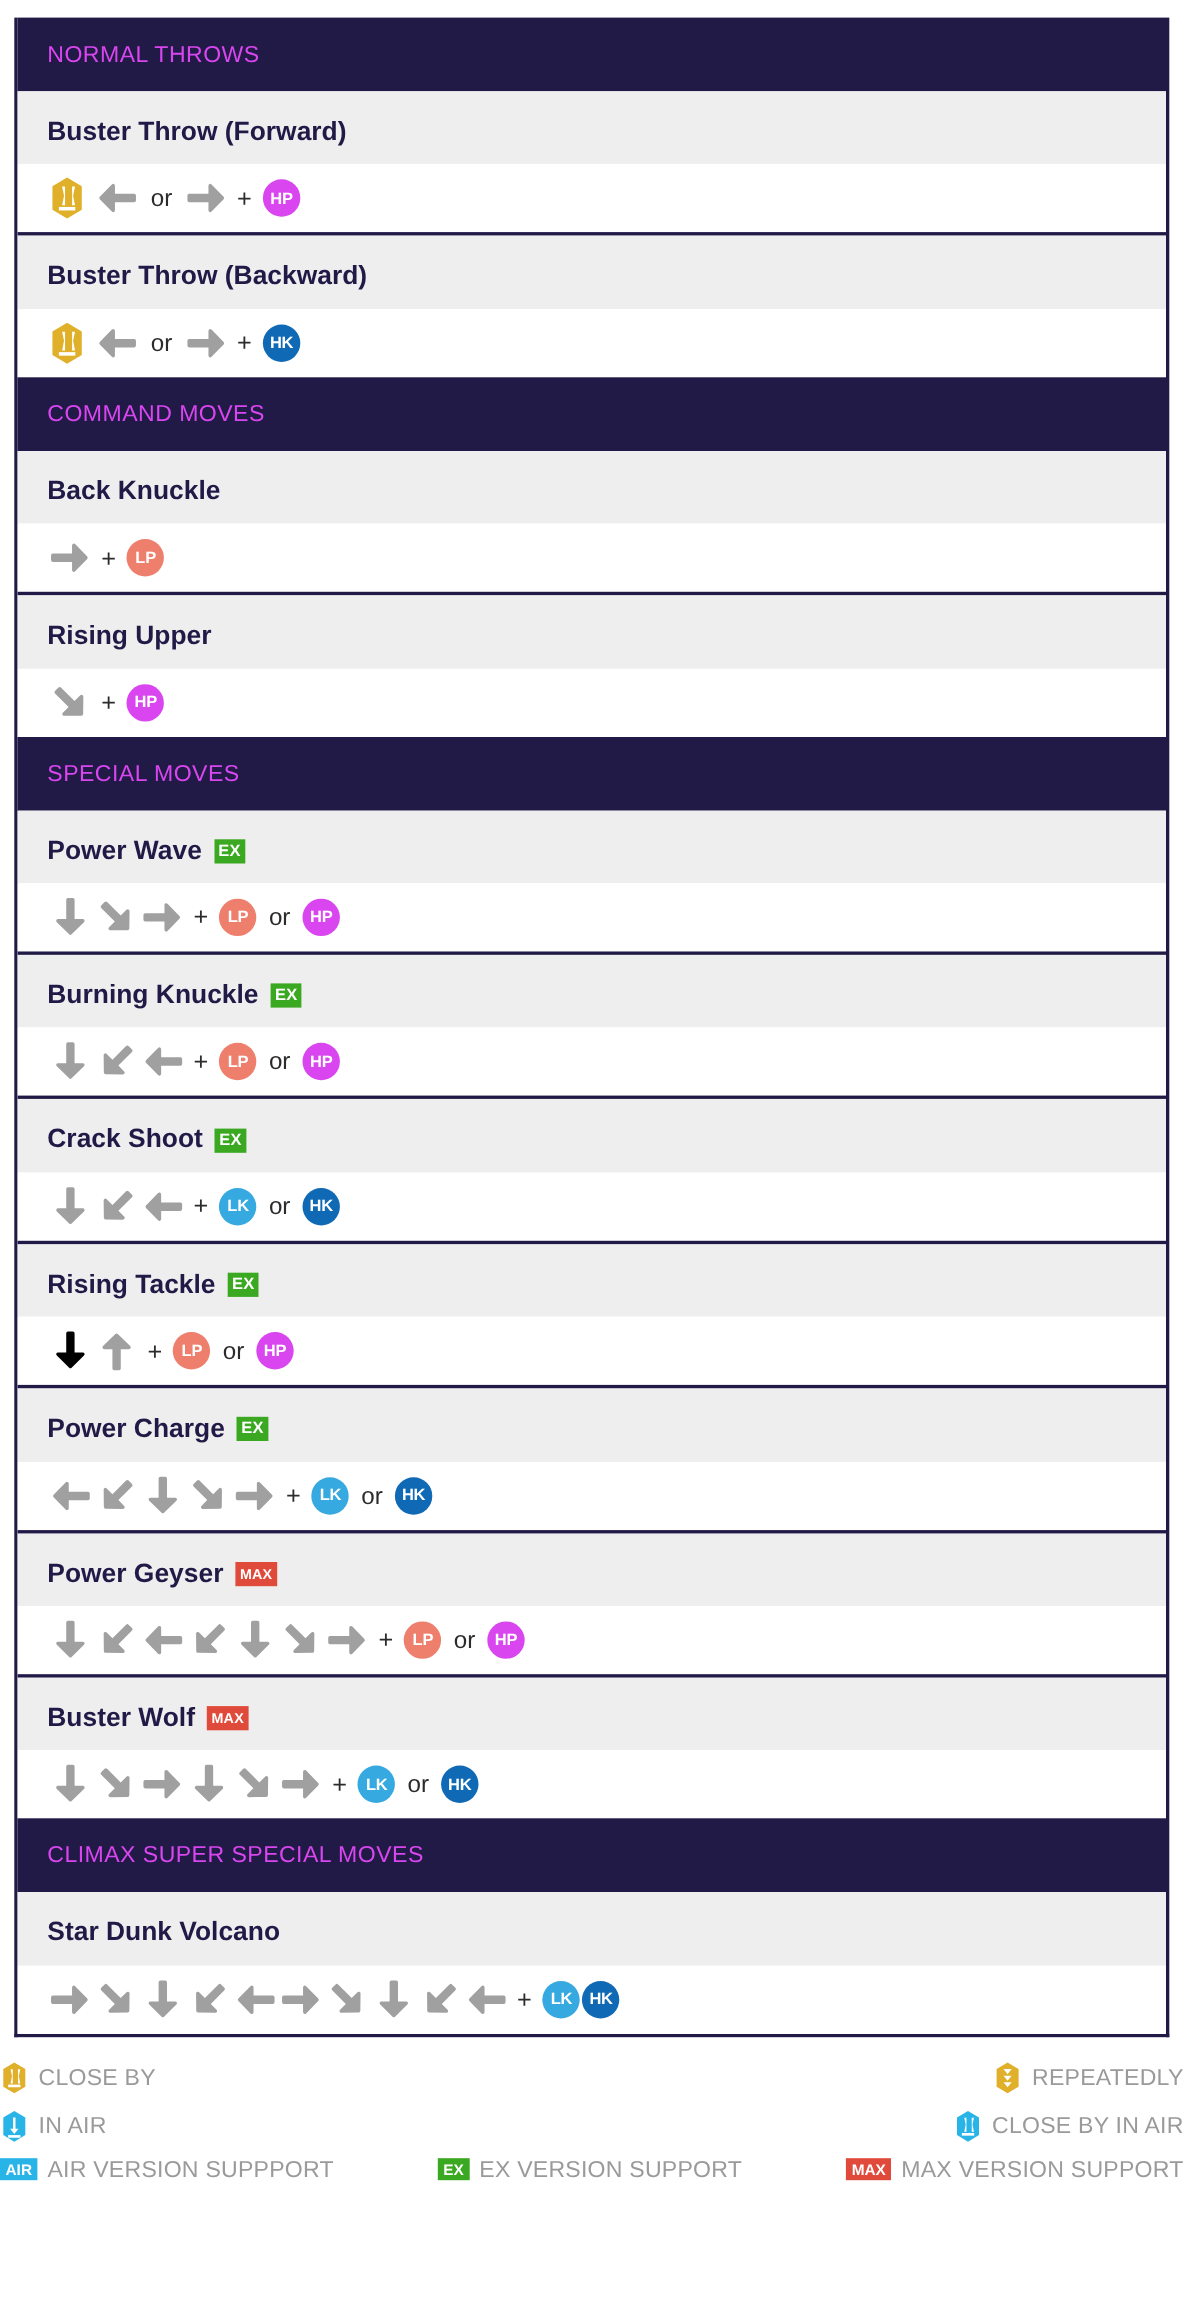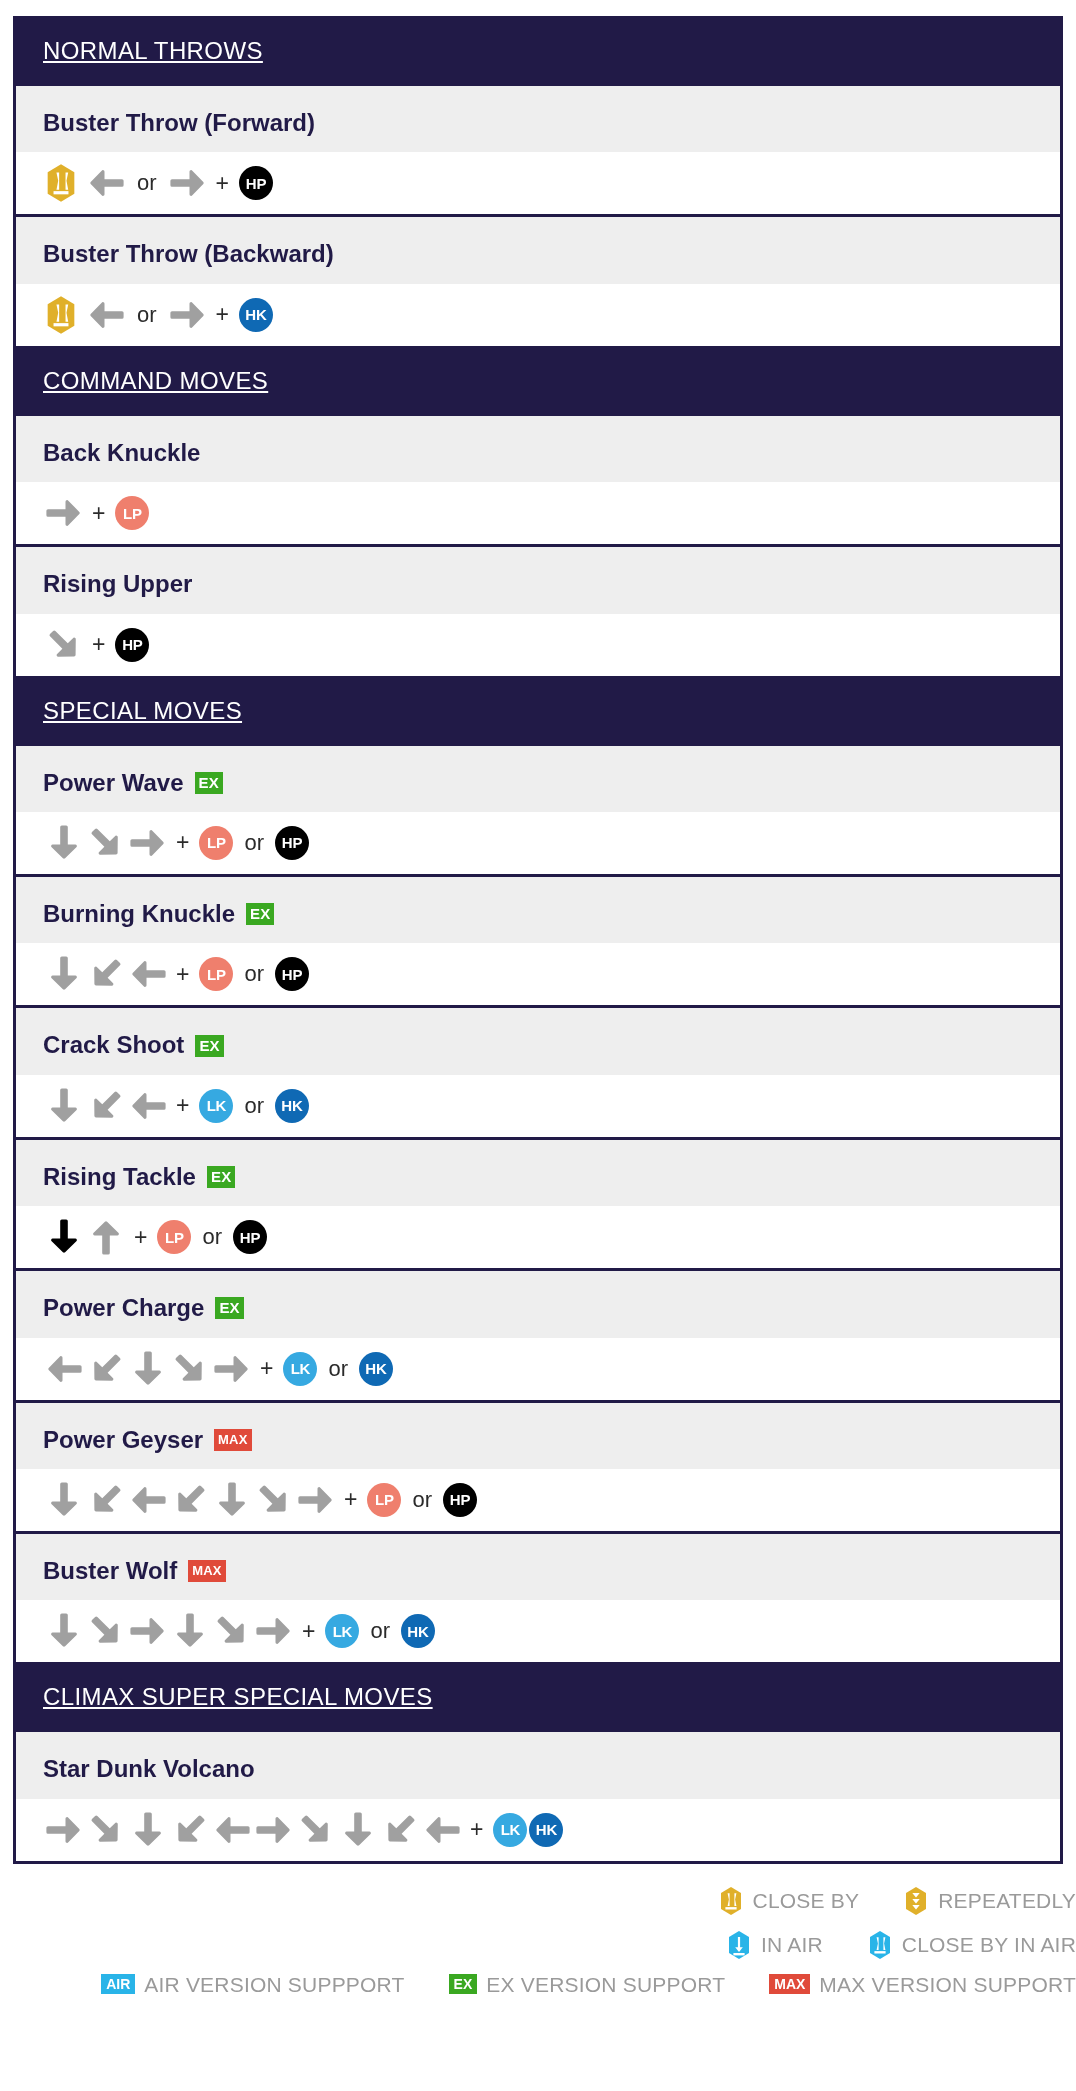--- a/index.html
+++ b/index.html
@@ -20,28 +20,27 @@
   
   .movelist{
     margin:16px 13px 0 13px;
     border:3px solid #211a47;
     border-top:none;
     box-sizing:border-box;
     background:#fff;
   }
   .section-header{
     background:#211a47;
-    color:#ffffff;
-    font-size:24px;
+    color:#d946ef;
+    font-size:21px;
     letter-spacing:.4px;
     font-weight:400;
     padding:23px 0 23px 27px;
     line-height:1;
     box-sizing:border-box;
-    text-decoration:underline;
   }
   .move-name{
     background:#eeeeee;
     color:#211a47;
     font-size:24px;
     font-weight:bold;
     padding:24px 0 16px 27px;
     line-height:1.1;
     display:flex;
     align-items:center;
@@ -110,38 +109,38 @@
     align-items:center;
     justify-content:center;
     color:#ffffff;
     font-size:15px;
     font-weight:bold;
     letter-spacing:-.2px;
     flex:none;
     margin:0 1px;
   }
   .btn.lp{background:#ef7f6d;}
-  .btn.hp{background:#000000;text-align:right;}
+  .btn.hp{background:#d946ef;text-align:right;}
   .btn.lk{background:#36a9e1;}
   .btn.hk{background:#0f69b4;}
   .hexicon{width:36px;height:40px;flex:none;margin-right:6px;}
   .hexicon svg{display:block;}
 
   
   .legend{
     margin:22px 0 0 0;
     padding:0 0 18px 0;
     text-align:center;
     color:#9a9a9a;
   }
   .legend-row{
     display:flex;
     align-items:center;
-    justify-content:flex-end;
-    gap:44px;
+    justify-content:space-between;
+    gap:16px;
     margin-bottom:14px;
     flex-wrap:wrap;
   }
   .legend-item{
     display:flex;
     align-items:center;
     gap:9px;
   }
   .legend-item .lbl{
     font-size:21px;

